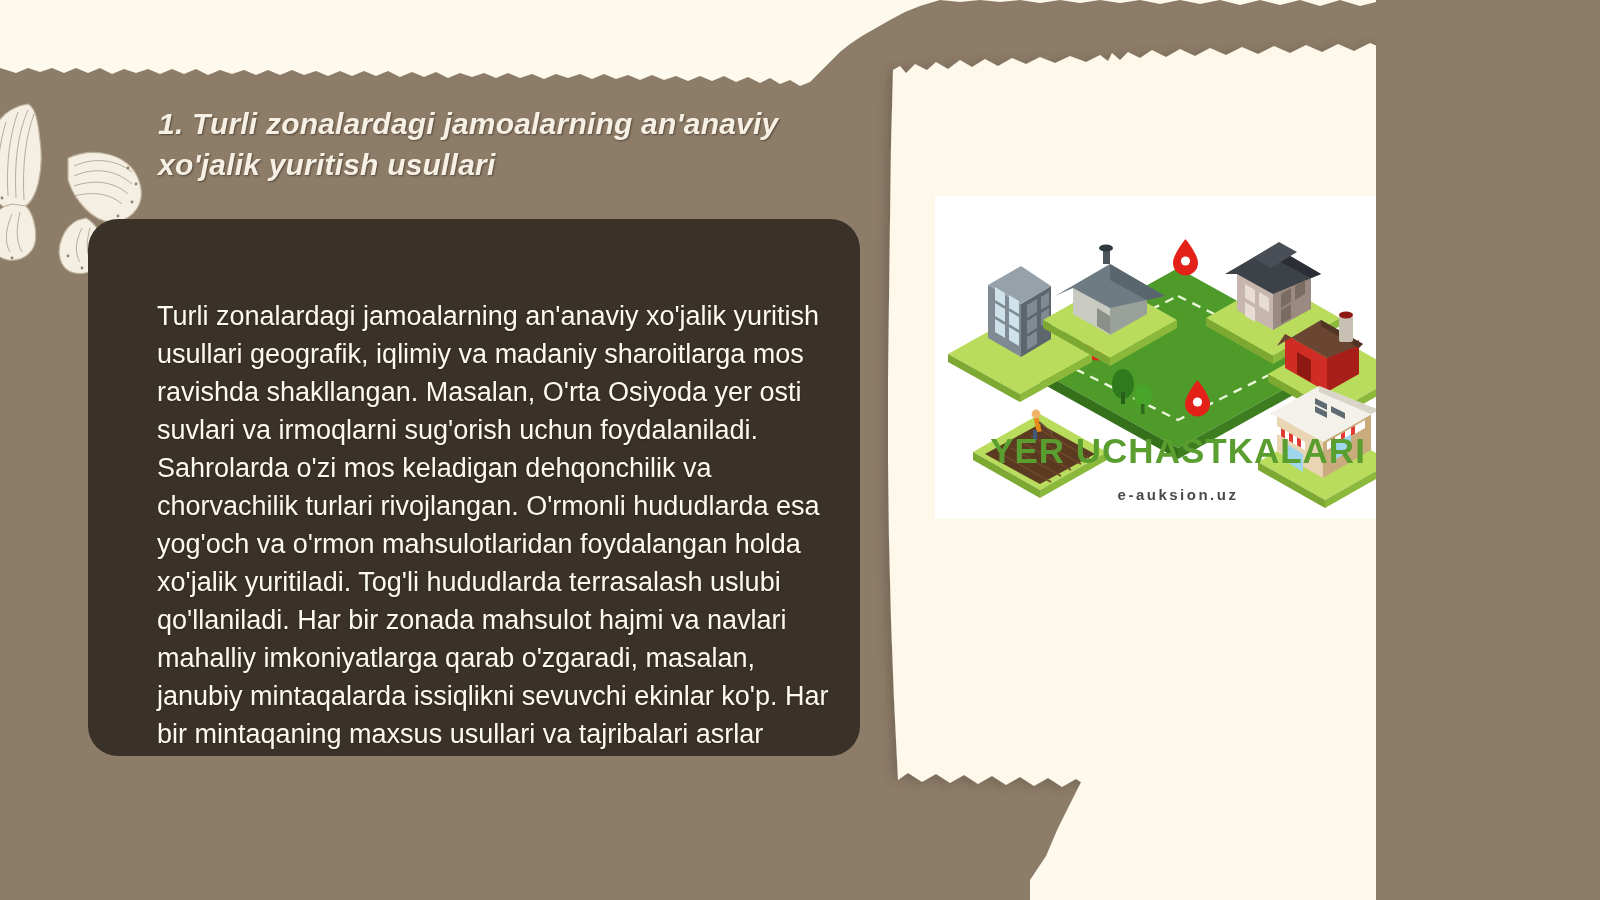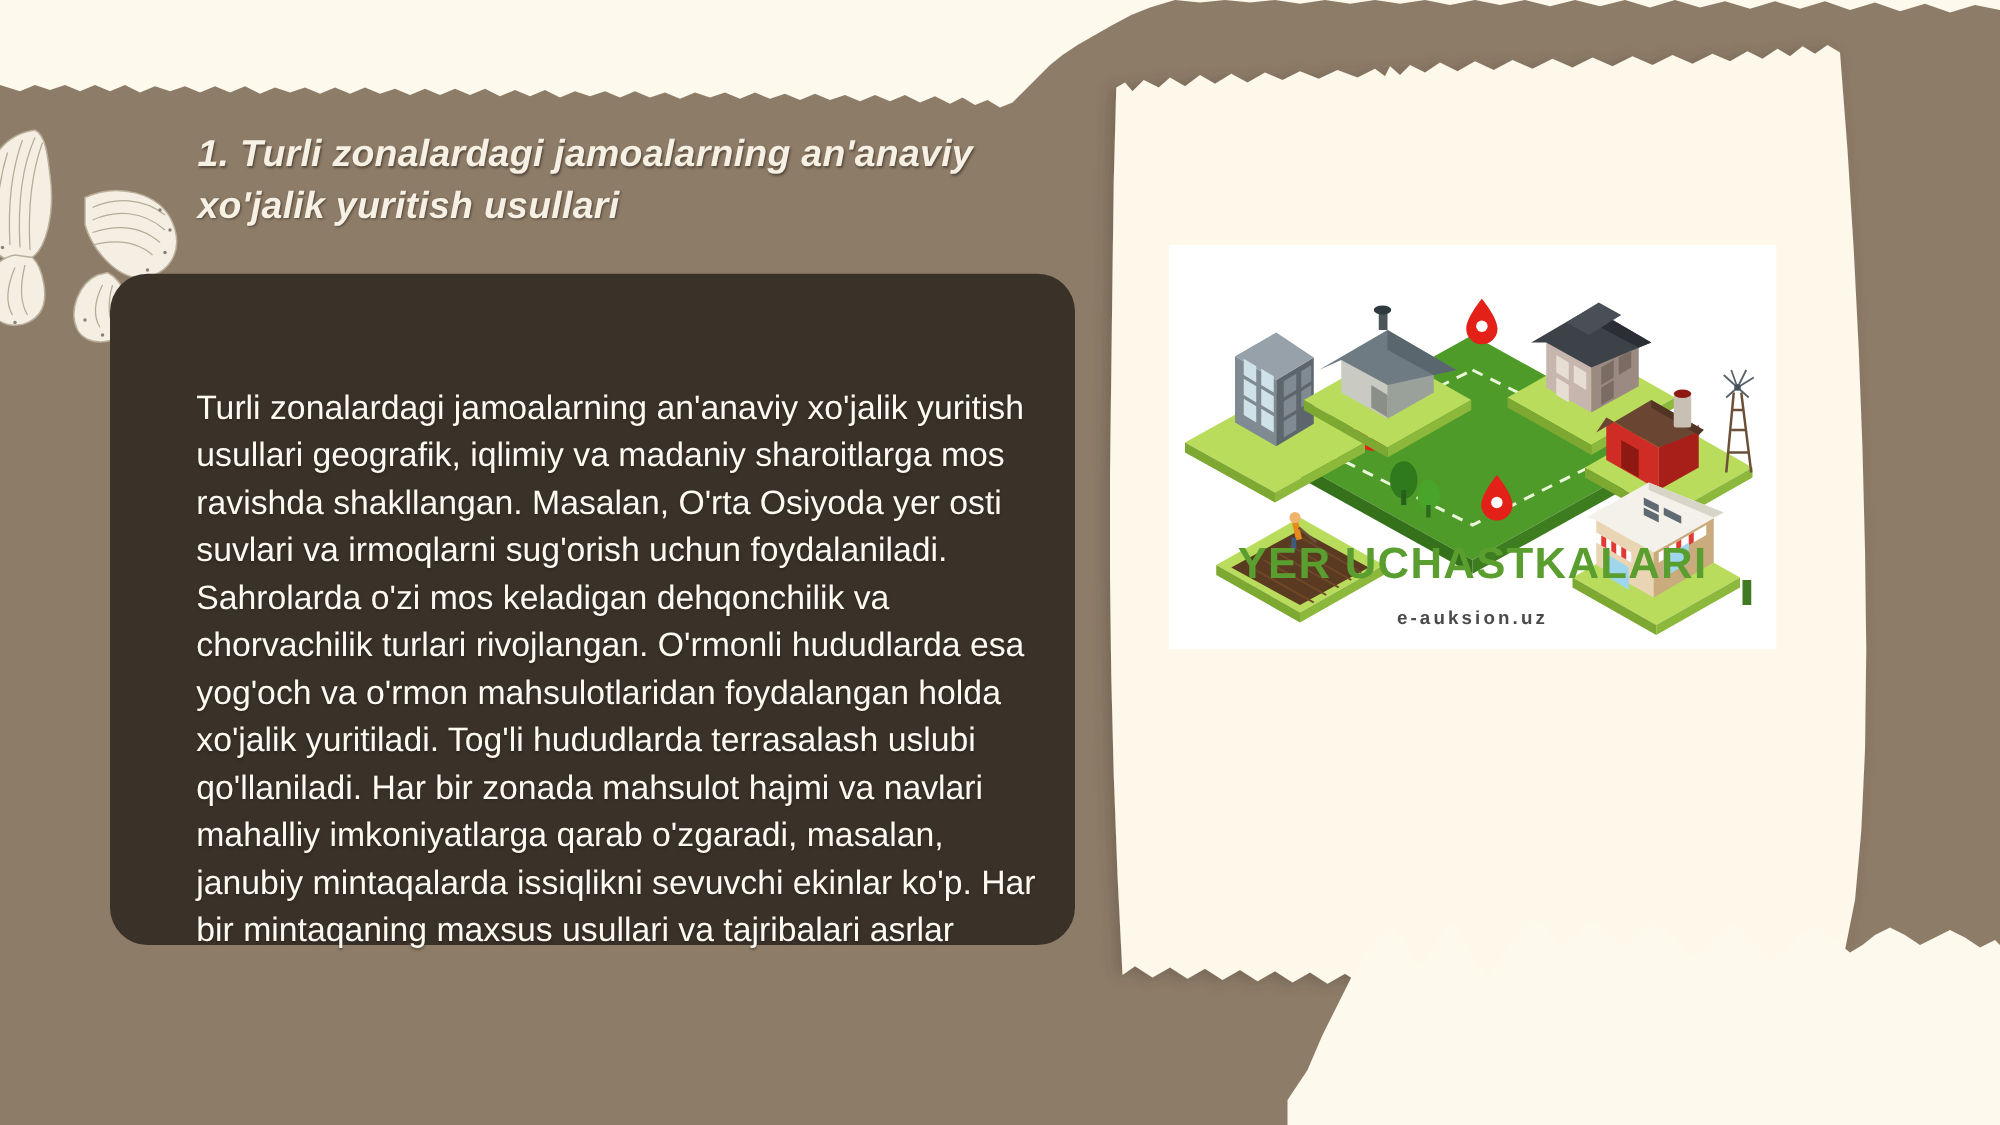--- a/index.html
+++ b/index.html
@@ -3,21 +3,21 @@
 <meta charset="utf-8">
 <style>
   html,body{margin:0;padding:0;}
   body{
     width:1600px;height:900px;overflow:hidden;position:relative;
     background:#8d7c68;
     font-family:"Liberation Sans", sans-serif;
   }
 
   
-  #stage{position:absolute;inset:0;width:1600px;height:900px;overflow:hidden;}
+  #stage{position:absolute;inset:0;width:1376px;height:900px;overflow:hidden;}
 
   .layer{position:absolute;top:0;left:0;width:1600px;height:900px;}
 
   
   .bg-brown{background:#8d7c68;}
 
   
   .torn-top{
     position:absolute;top:0;left:0;width:1600px;height:120px;
   }
@@ -38,21 +38,20 @@
     color:#f6f1e4;letter-spacing:.2px;
     text-shadow:1px 1px 2px rgba(40,30,20,.55);
   }
 
   
   .body-text{
     position:absolute;left:157px;top:297px;width:672px;
     font-size:27px;line-height:38px;color:#fdfaf2;
     text-shadow:0 1px 2px rgba(30,22,14,.45);
     white-space:pre-wrap;
-    margin-top:10px;
   }
 
   
   .dark-card{
     position:absolute;left:88px;top:219px;width:772px;height:537px;
     background:#3a3229;border-radius:30px;
   }
 
   
   .img-card{

